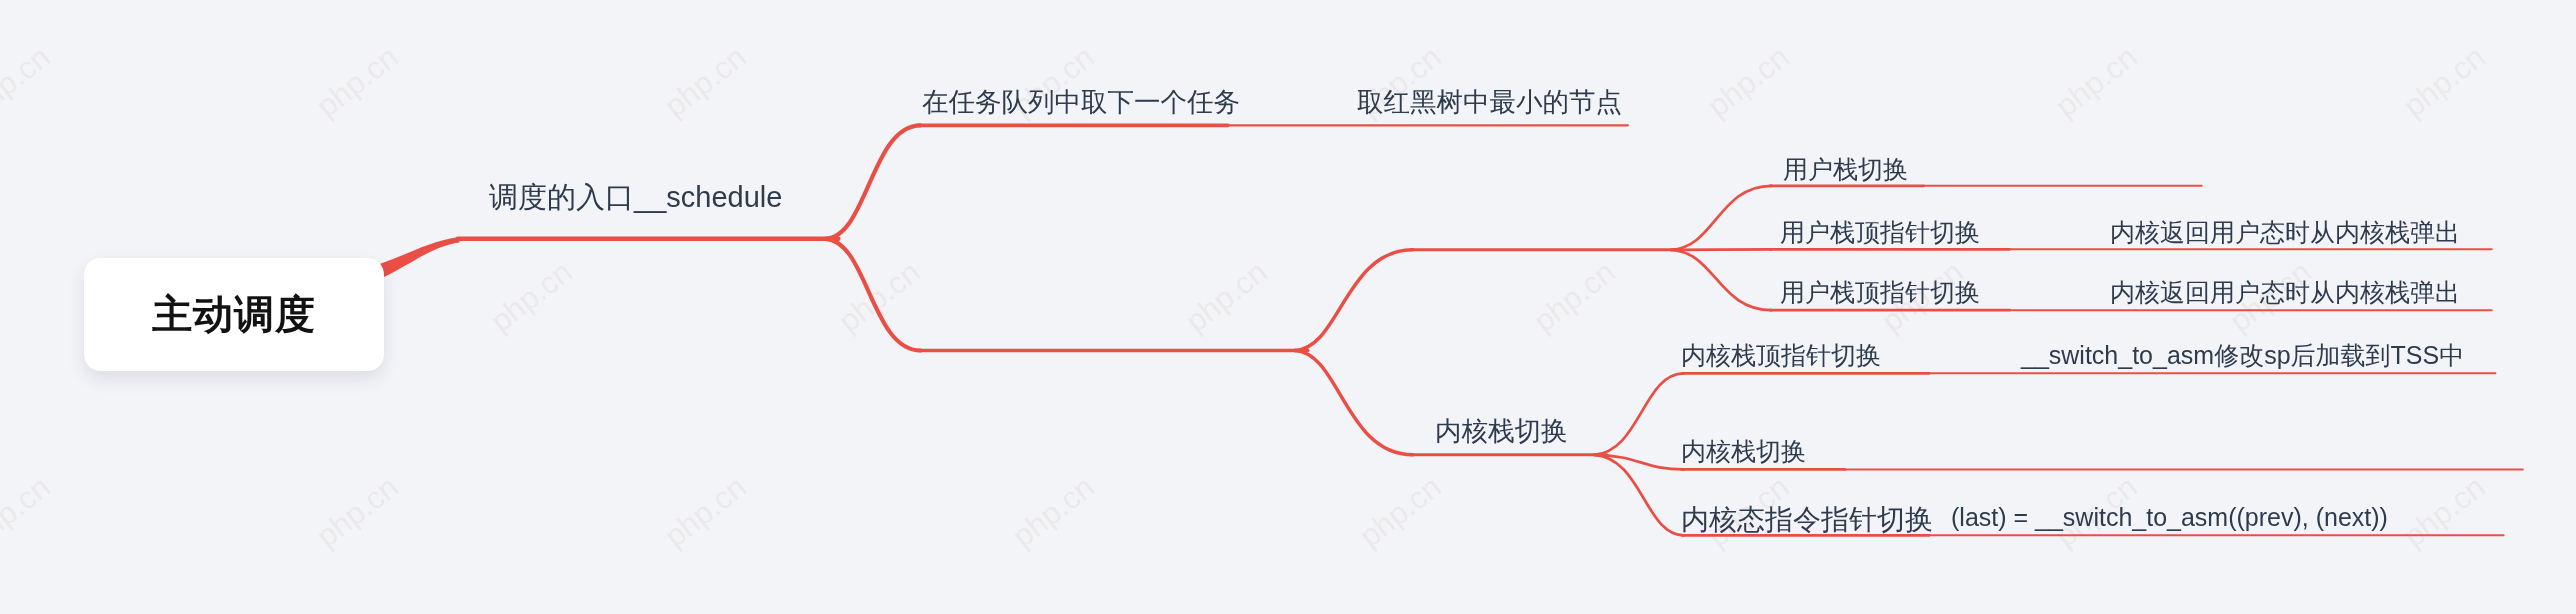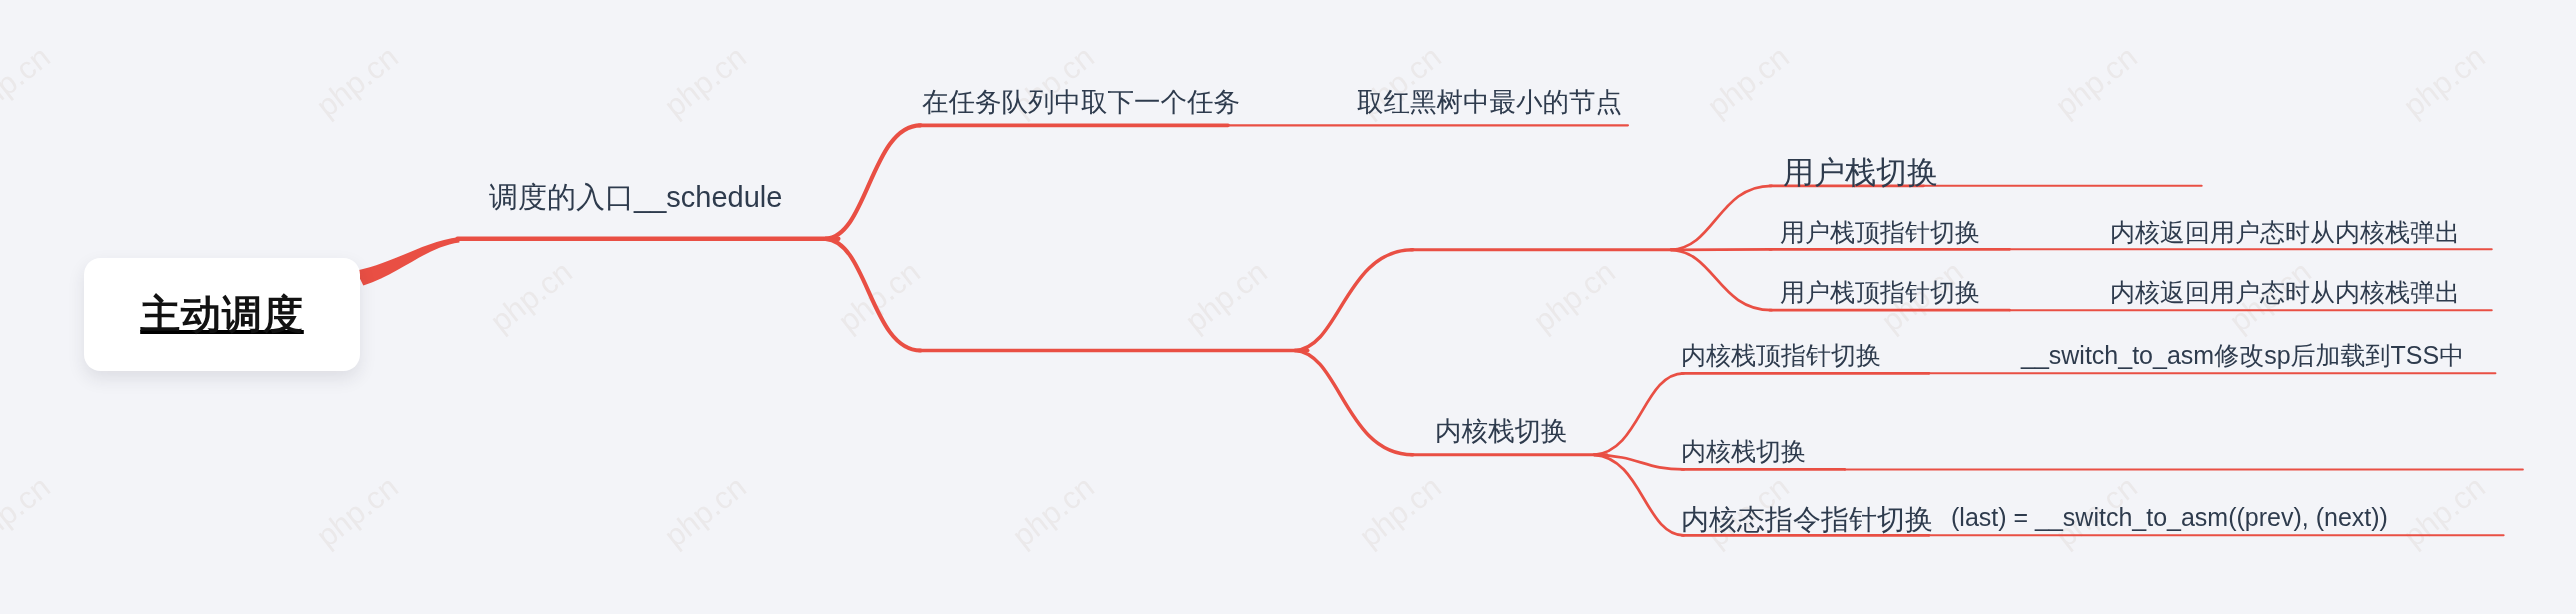--- a/index.html
+++ b/index.html
@@ -11,24 +11,24 @@
   }
   .canvas{position:relative;width:2576px;height:614px;}
   svg.links{position:absolute;left:0;top:0;pointer-events:none;}
   .lbl{
     position:absolute;
     color:#2e3b4d;
     white-space:nowrap;
     line-height:1.25;
   }
   .root-node{
-    position:absolute;left:84px;top:258px;width:276px;height:113px;
+    position:absolute;left:84px;top:258px;width:300px;height:113px;
     background:#ffffff;border-radius:16.5px;
     box-shadow:0 7.3px 16.5px rgba(40,40,60,0.10);
-    display:flex;align-items:center;justify-content:center;text-decoration:underline;
+    display:flex;align-items:center;justify-content:center;
   }
   .root-node .root-label{
     font-size:40px;font-weight:bold;color:#121212;letter-spacing:0.9px;
   }
   .wm{
     position:absolute;
     transform:rotate(-38deg);
     font-size:31px;
     color:rgba(150,118,96,0.09);
     white-space:nowrap;
@@ -116,21 +116,21 @@
   </div>
 
   <div class="lbl" style="left:489px;top:179px;font-size:29px;">调度的入口__schedule</div>
 
   <div class="lbl" style="left:922px;top:86px;font-size:26.5px;">在任务队列中取下一个任务</div>
   <div class="lbl note" style="left:1357px;top:86px;font-size:26.5px;">取红黑树中最小的节点</div>
 
 
   <div class="lbl" style="left:1435px;top:415px;font-size:26.5px;">内核栈切换</div>
 
-  <div class="lbl" style="left:1783px;top:154px;font-size:31px;">用户栈切换</div>
+  <div class="lbl" style="left:1783px;top:154px;font-size:25px;">用户栈切换</div>
 
   <div class="lbl" style="left:1780px;top:217px;font-size:25px;">用户栈顶指针切换</div>
   <div class="lbl note" style="left:2110px;top:217px;font-size:25px;">内核返回用户态时从内核栈弹出</div>
 
   <div class="lbl" style="left:1780px;top:277px;font-size:25px;">用户栈顶指针切换</div>
   <div class="lbl note" style="left:2110px;top:277px;font-size:25px;">内核返回用户态时从内核栈弹出</div>
 
   <div class="lbl" style="left:1681px;top:340px;font-size:25px;">内核栈顶指针切换</div>
   <div class="lbl note" style="left:2021px;top:340px;font-size:25px;">__switch_to_asm修改sp后加载到TSS中</div>
 

